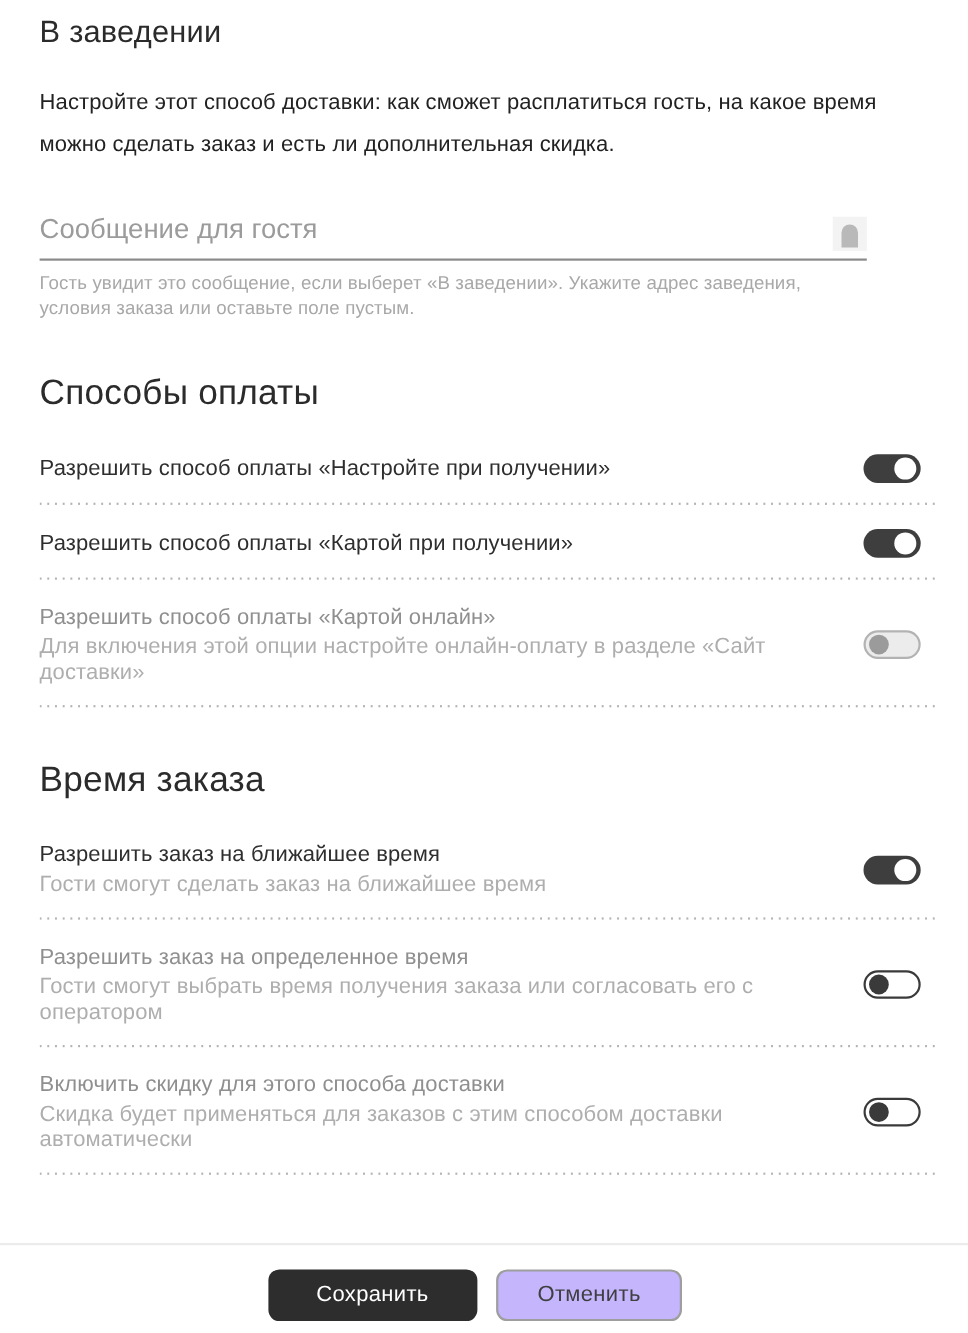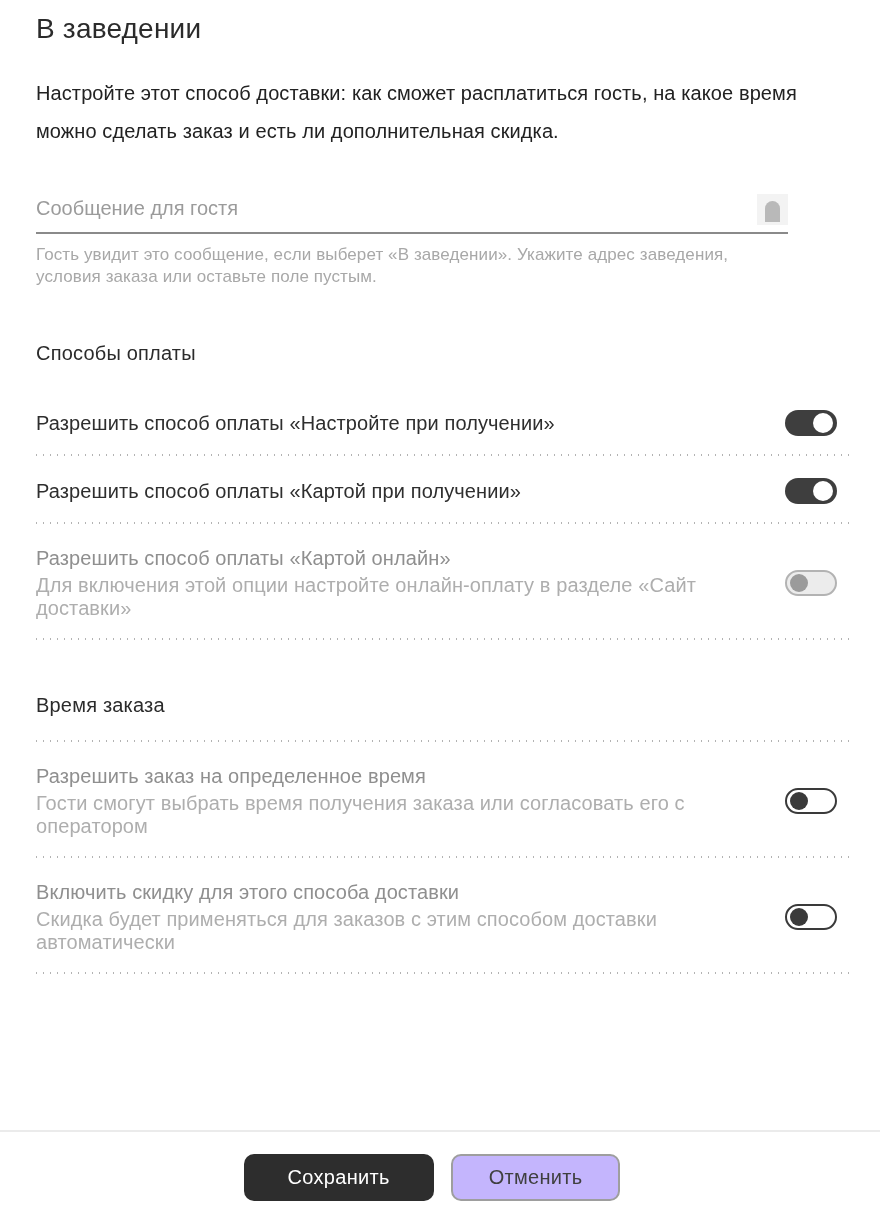--- a/index.html
+++ b/index.html
@@ -23,41 +23,41 @@
   }
 
   .field {
     margin-top: 44px; width: 752px;
     display: flex; align-items: flex-end;
     border-bottom: 2px solid #8a8a8a;
     padding-bottom: 6px;
   }
   .field-input {
     flex: 1; border: none; outline: none;
-    font-family: inherit; font-size: 20px; color: #2b2b2b;
+    font-family: inherit; font-size: 25px; color: #2b2b2b;
     padding: 0 0 6px 0; background: transparent;
   }
   .field-input::placeholder { color: #9b9b9b; opacity: 1; }
   .field-icon {
     width: 31px; height: 31px; background: #f3f3f3;
     display: flex; align-items: flex-end; justify-content: center;
     padding-bottom: 0; cursor: pointer; flex-shrink: 0;
     margin-bottom: 1px;
   }
   .field-icon .arch {
     width: 15px; height: 21px; background: #b9b9b9;
     border-radius: 8px 8px 0 0; margin-bottom: 3px;
   }
   p.field-helper {
     margin: 10px 0 0; font-size: 17px; line-height: 22px;
     color: #a8a8a8; max-width: 700px; letter-spacing: 0.1px;
   }
 
   h2.section-heading {
-    font-size: 20px; font-weight: 500; line-height: 30px;
+    font-size: 32px; font-weight: 500; line-height: 30px;
     margin: 50px 0 20px; color: #2b2b2b; letter-spacing: 0.2px;
   }
   .row {
     display: flex; align-items: center; justify-content: space-between;
     padding: 22px 13px 18px 0;
   }
   .row-text { min-width: 0; padding-right: 20px; }
   .row-label {
     font-size: 20px; line-height: 24px; color: #2e2e2e; letter-spacing: 0.1px;
   }
@@ -156,20 +156,29 @@
       <div class="row-helper">Для включения этой опции настройте онлайн-оплату в разделе «Сайт доставки»</div>
     </div>
     <div class="toggle" data-state="off-disabled">
       <span class="knob"></span>
     </div>
   </div>
   <div class="dotted"></div>
 
   <h2 class="section-heading">Время заказа</h2>
 
+  <div class="row">
+    <div class="row-text">
+      <div class="row-label" data-muted="false">Разрешить заказ на ближайшее время</div>
+      <div class="row-helper">Гости смогут сделать заказ на ближайшее время</div>
+    </div>
+    <div class="toggle" data-state="on">
+      <span class="knob"></span>
+    </div>
+  </div>
   <div class="dotted"></div>
 
   <div class="row">
     <div class="row-text">
       <div class="row-label" data-muted="true">Разрешить заказ на определенное время</div>
       <div class="row-helper">Гости смогут выбрать время получения заказа или согласовать его с оператором</div>
     </div>
     <div class="toggle" data-state="off">
       <span class="knob"></span>
     </div>

